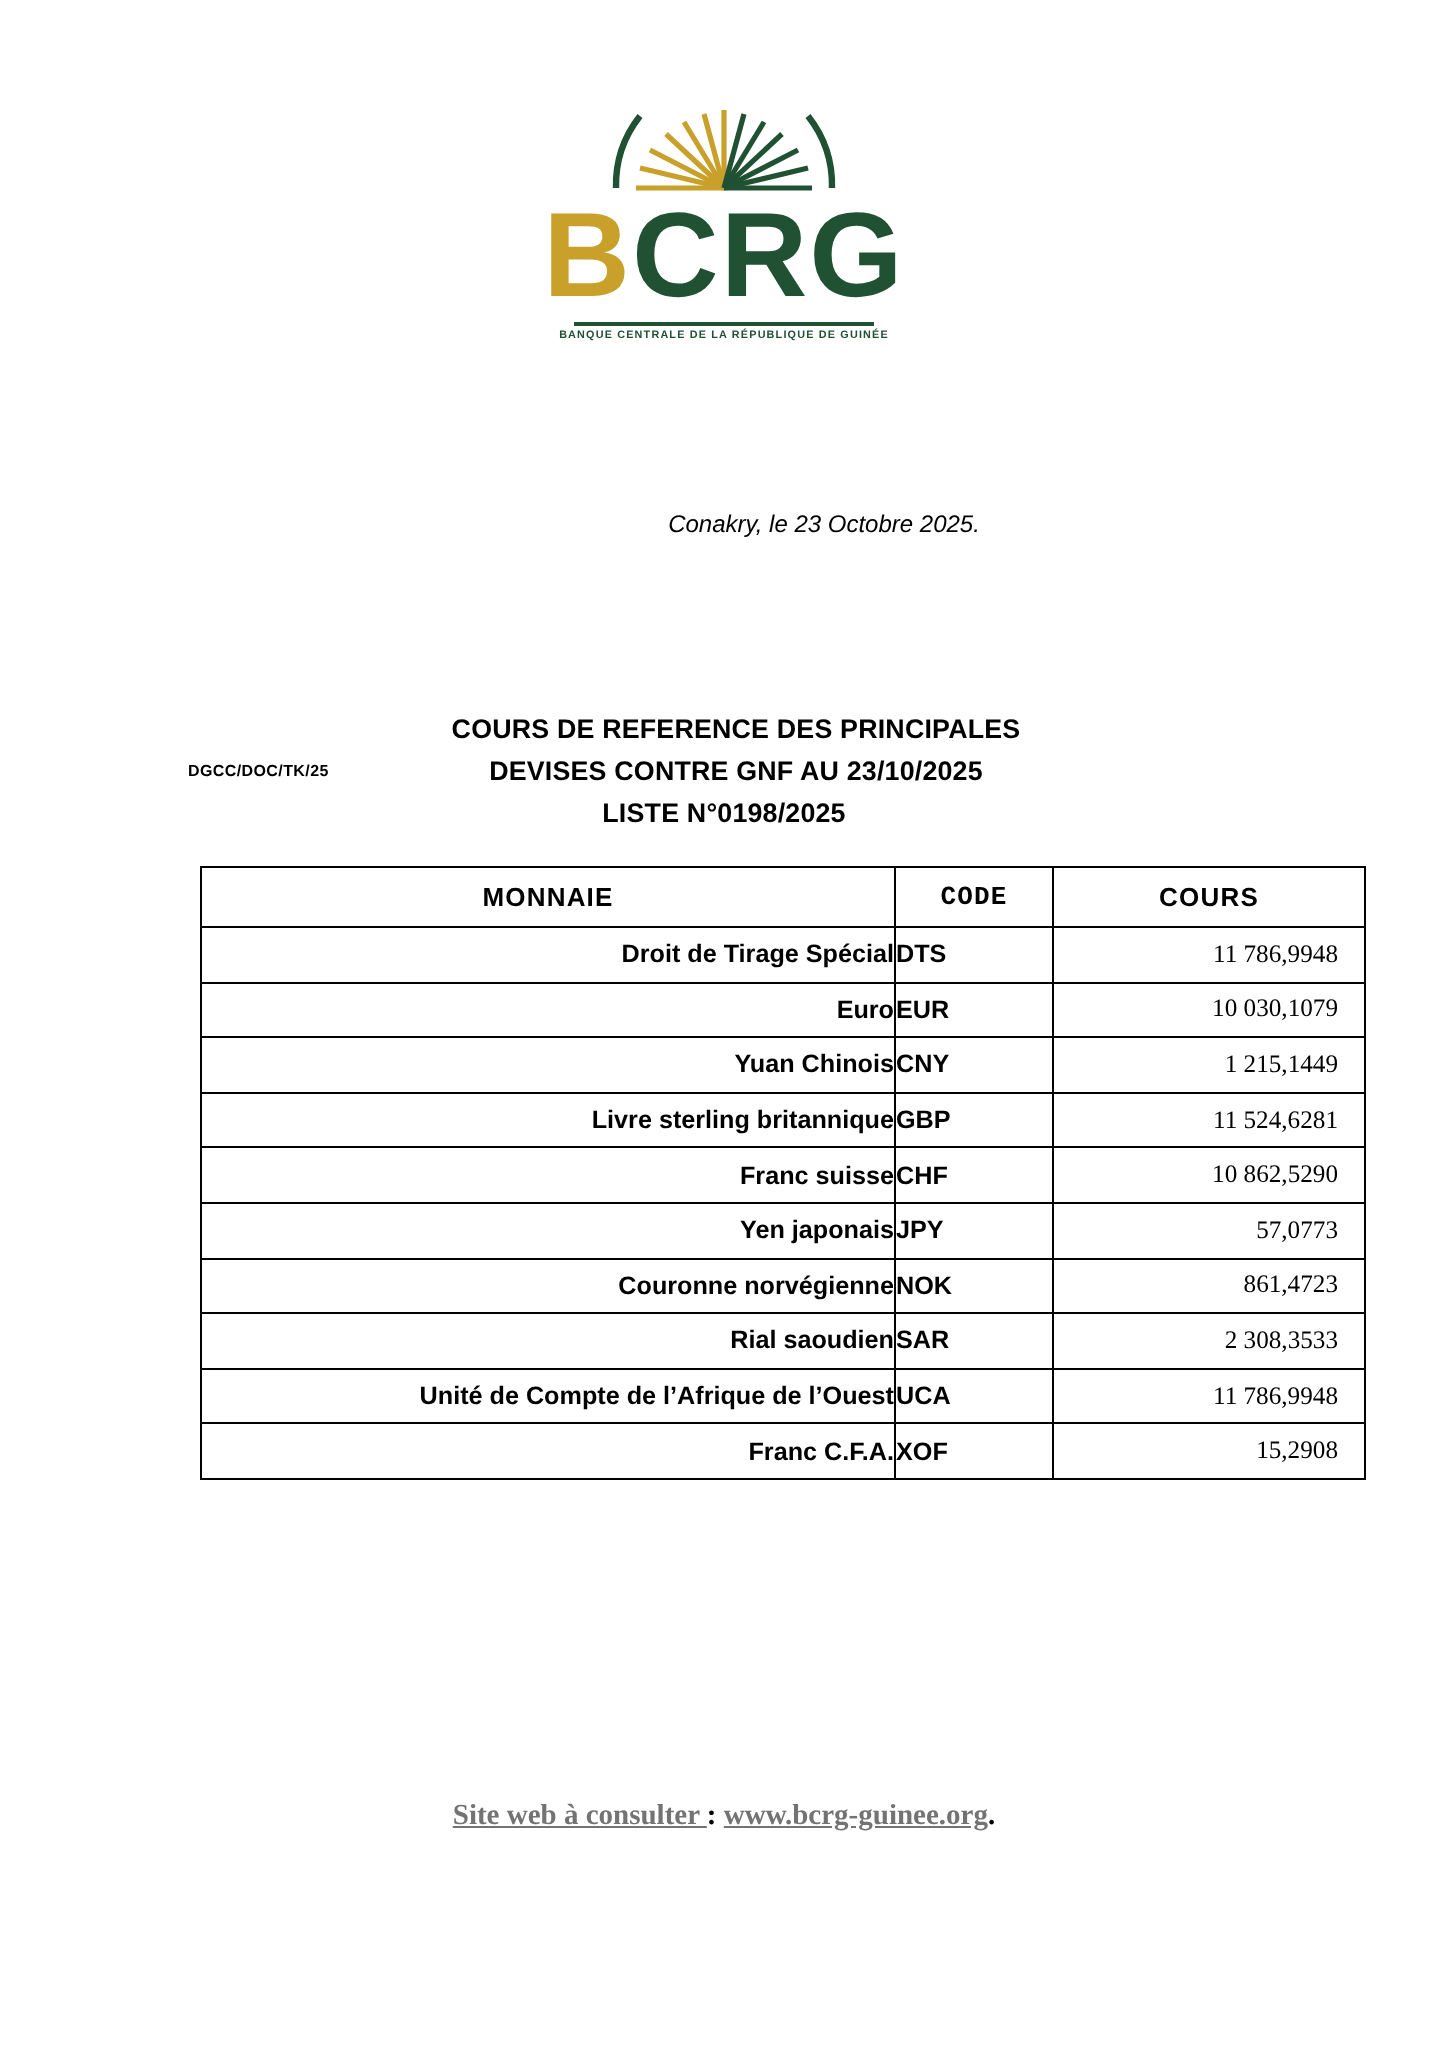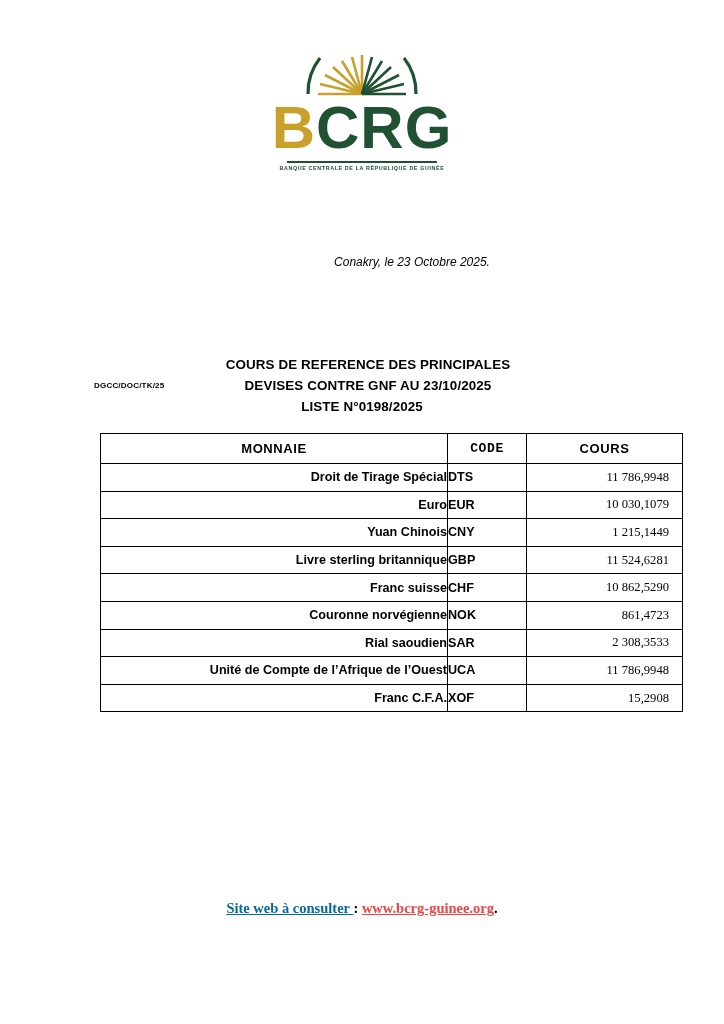--- a/index.html
+++ b/index.html
@@ -148,25 +148,25 @@
     top: 900px;
     left: 0;
     width: 724px;
     text-align: center;
     font-family: "Liberation Serif", serif;
     font-size: 14.5px;
     font-weight: bold;
   }
   .footer .label {
     text-decoration: underline;
-    color: #0369a1;
+    color: #737373;
   }
   .footer .colon { color: #000; }
   .footer .weblink {
-    color: #ef4444;
+    color: #737373;
     text-decoration: underline;
   }
   .footer .period { color: #000; }
 </style>
 </head>
 <body>
 
 <div class="logo-block">
   <svg class="logo-rays" width="120" height="52" viewBox="0 0 120 52">
     <g stroke-linecap="butt">
@@ -237,20 +237,25 @@
       <td class="cell-monnaie">Livre sterling britannique</td>
       <td class="cell-code">GBP</td>
       <td class="cell-cours">11 524,6281</td>
     </tr>
     <tr>
       <td class="cell-monnaie">Franc suisse</td>
       <td class="cell-code">CHF</td>
       <td class="cell-cours">10 862,5290</td>
     </tr>
     <tr>
+      <td class="cell-monnaie">Yen japonais</td>
+      <td class="cell-code">JPY</td>
+      <td class="cell-cours">57,0773</td>
+    </tr>
+    <tr>
       <td class="cell-monnaie">Couronne norvégienne</td>
       <td class="cell-code">NOK</td>
       <td class="cell-cours">861,4723</td>
     </tr>
     <tr>
       <td class="cell-monnaie">Rial saoudien</td>
       <td class="cell-code">SAR</td>
       <td class="cell-cours">2 308,3533</td>
     </tr>
     <tr>

